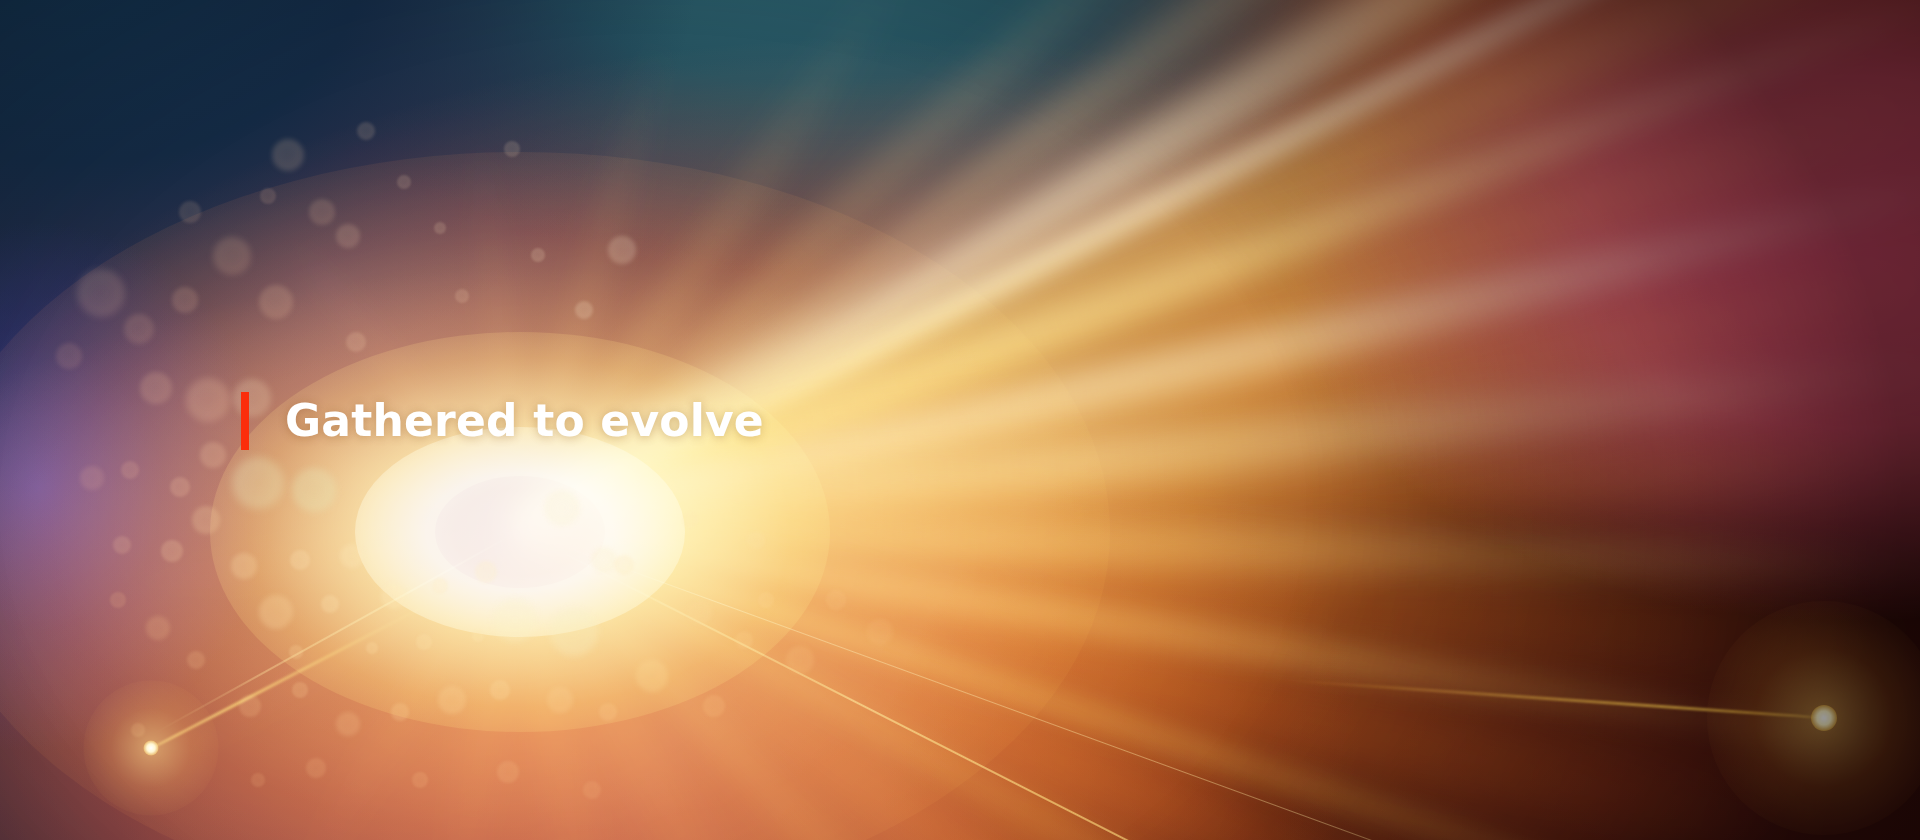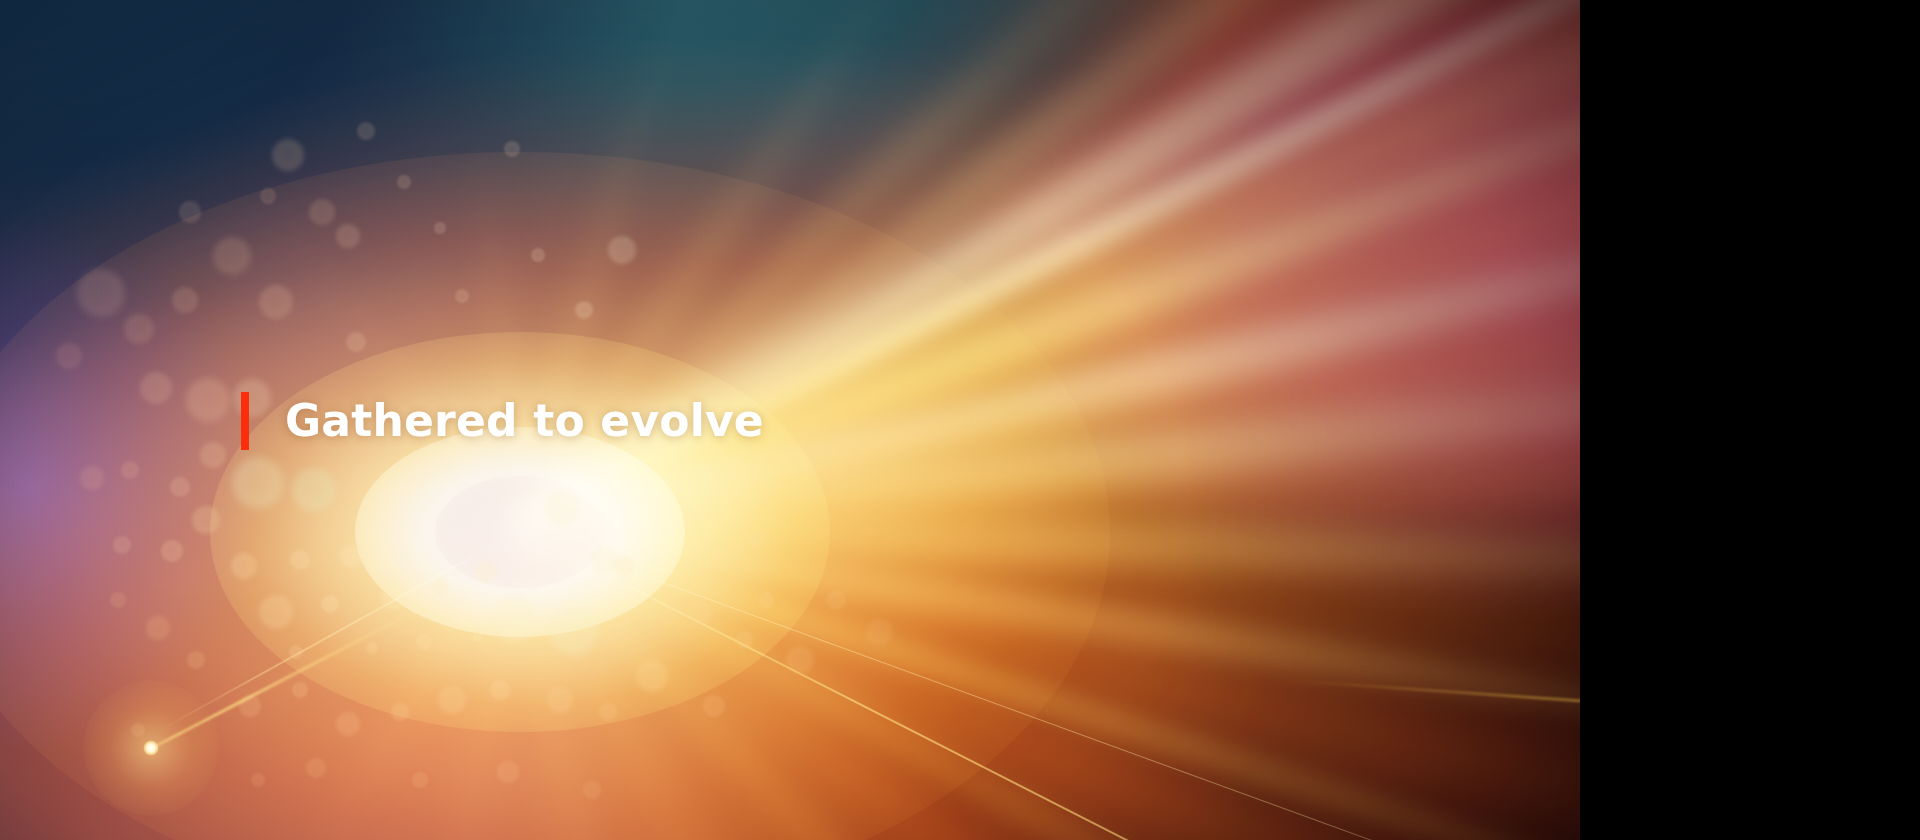--- a/index.html
+++ b/index.html
@@ -8,21 +8,21 @@
     padding: 0;
     background: #000;
   }
   body {
     font-family: "Liberation Sans", sans-serif;
   }
 
   
   .hero {
     position: relative;
-    width: 1580px;
+    width: 1920px;
     height: 840px;
     overflow: hidden;
     background: #c2410c;
     isolation: isolate;
   }
 
   .layer {
     position: absolute;
     inset: 0;
     pointer-events: none;

